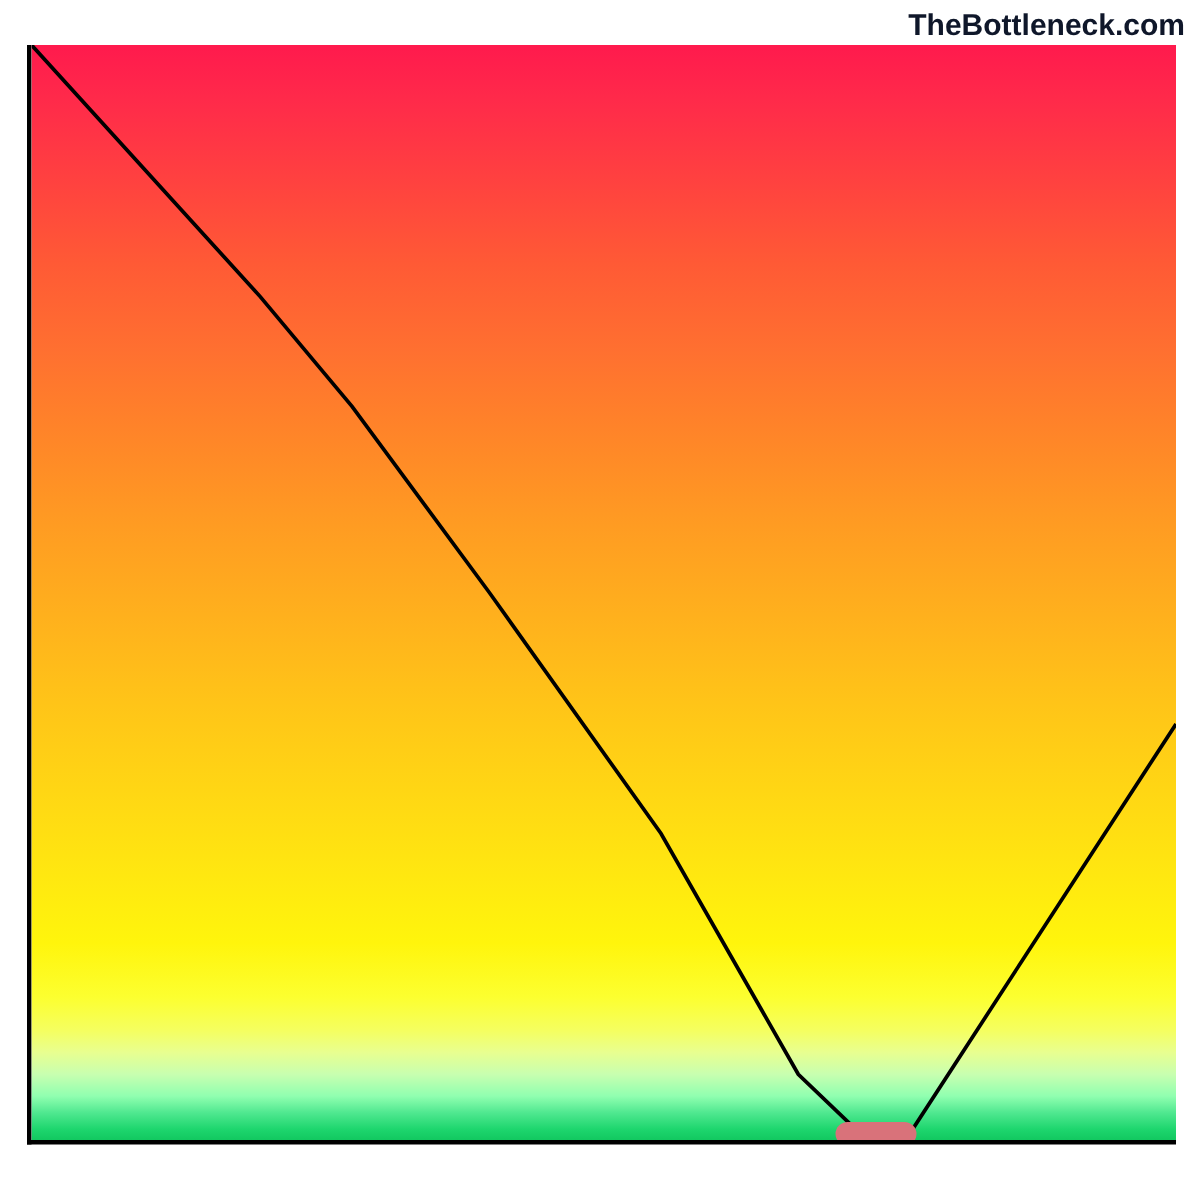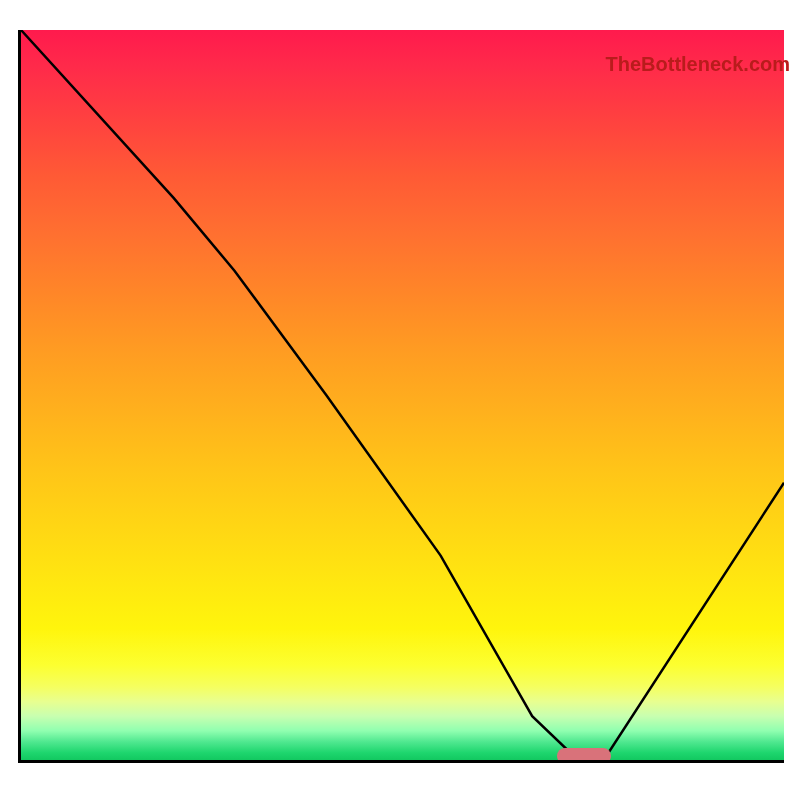--- a/index.html
+++ b/index.html
@@ -9,23 +9,22 @@
       background: #fff;
       font-family: Arial, sans-serif;
       position: relative;
     }
     .watermark {
       position: absolute;
       top: 6px;
       right: 10px;
       font-size: 20px;
       font-weight: bold;
-      color: #b91c1c;
+      color: #0f172a;
       z-index: 10;
-      margin-top: 47px;
     }
     .chart-container {
       position: absolute;
       top: 30px;
       left: 18px;
       width: 766px;
       height: 760px;
     }
     .plot-area {
       position: absolute;

